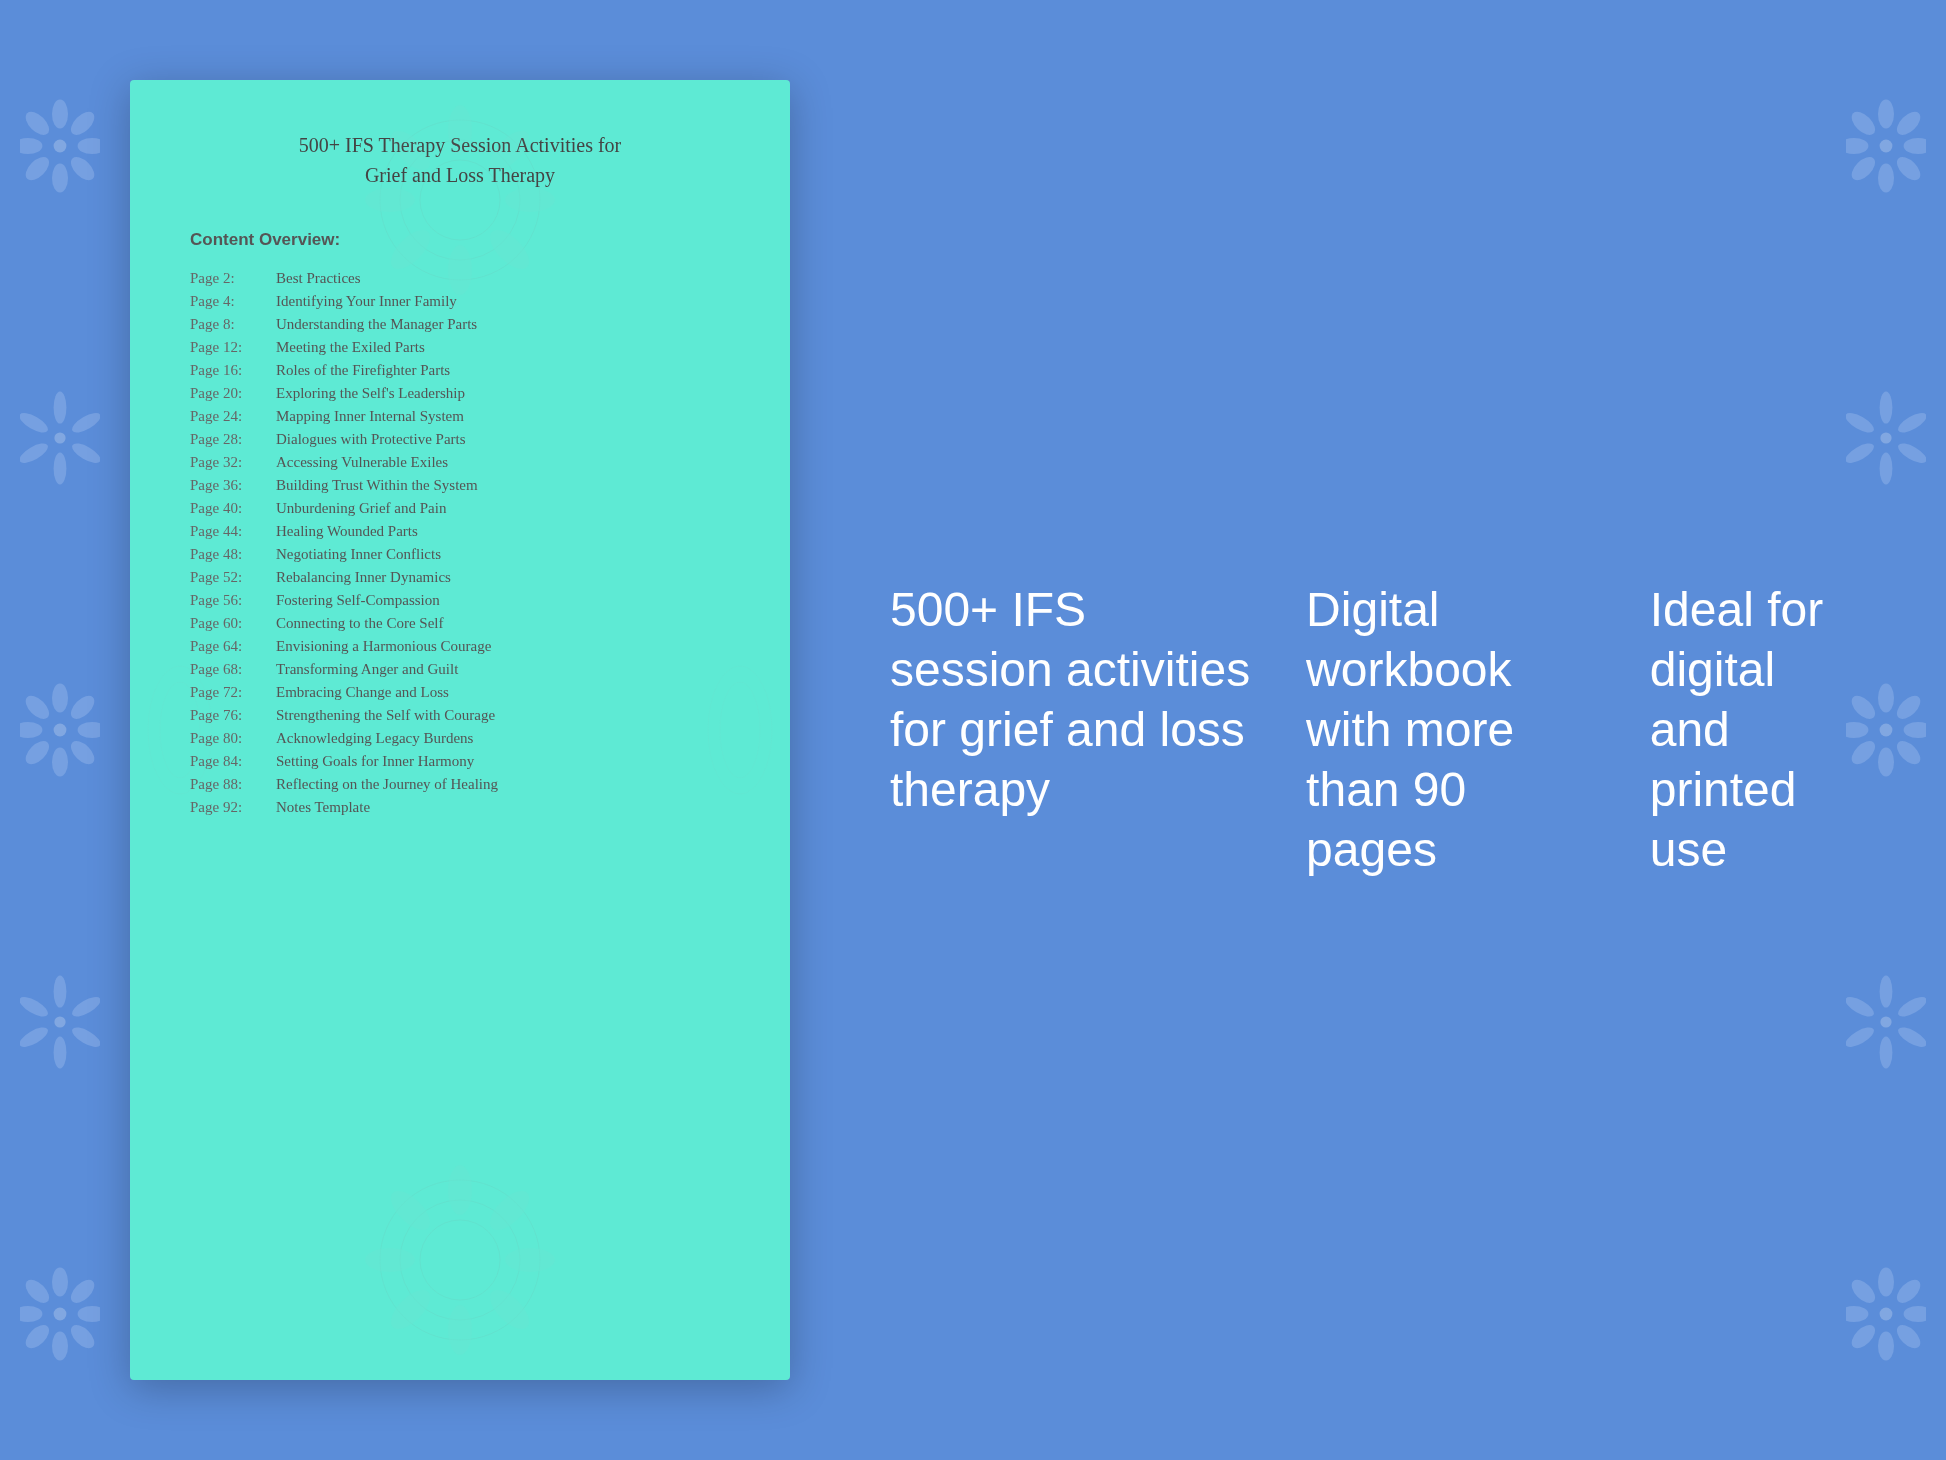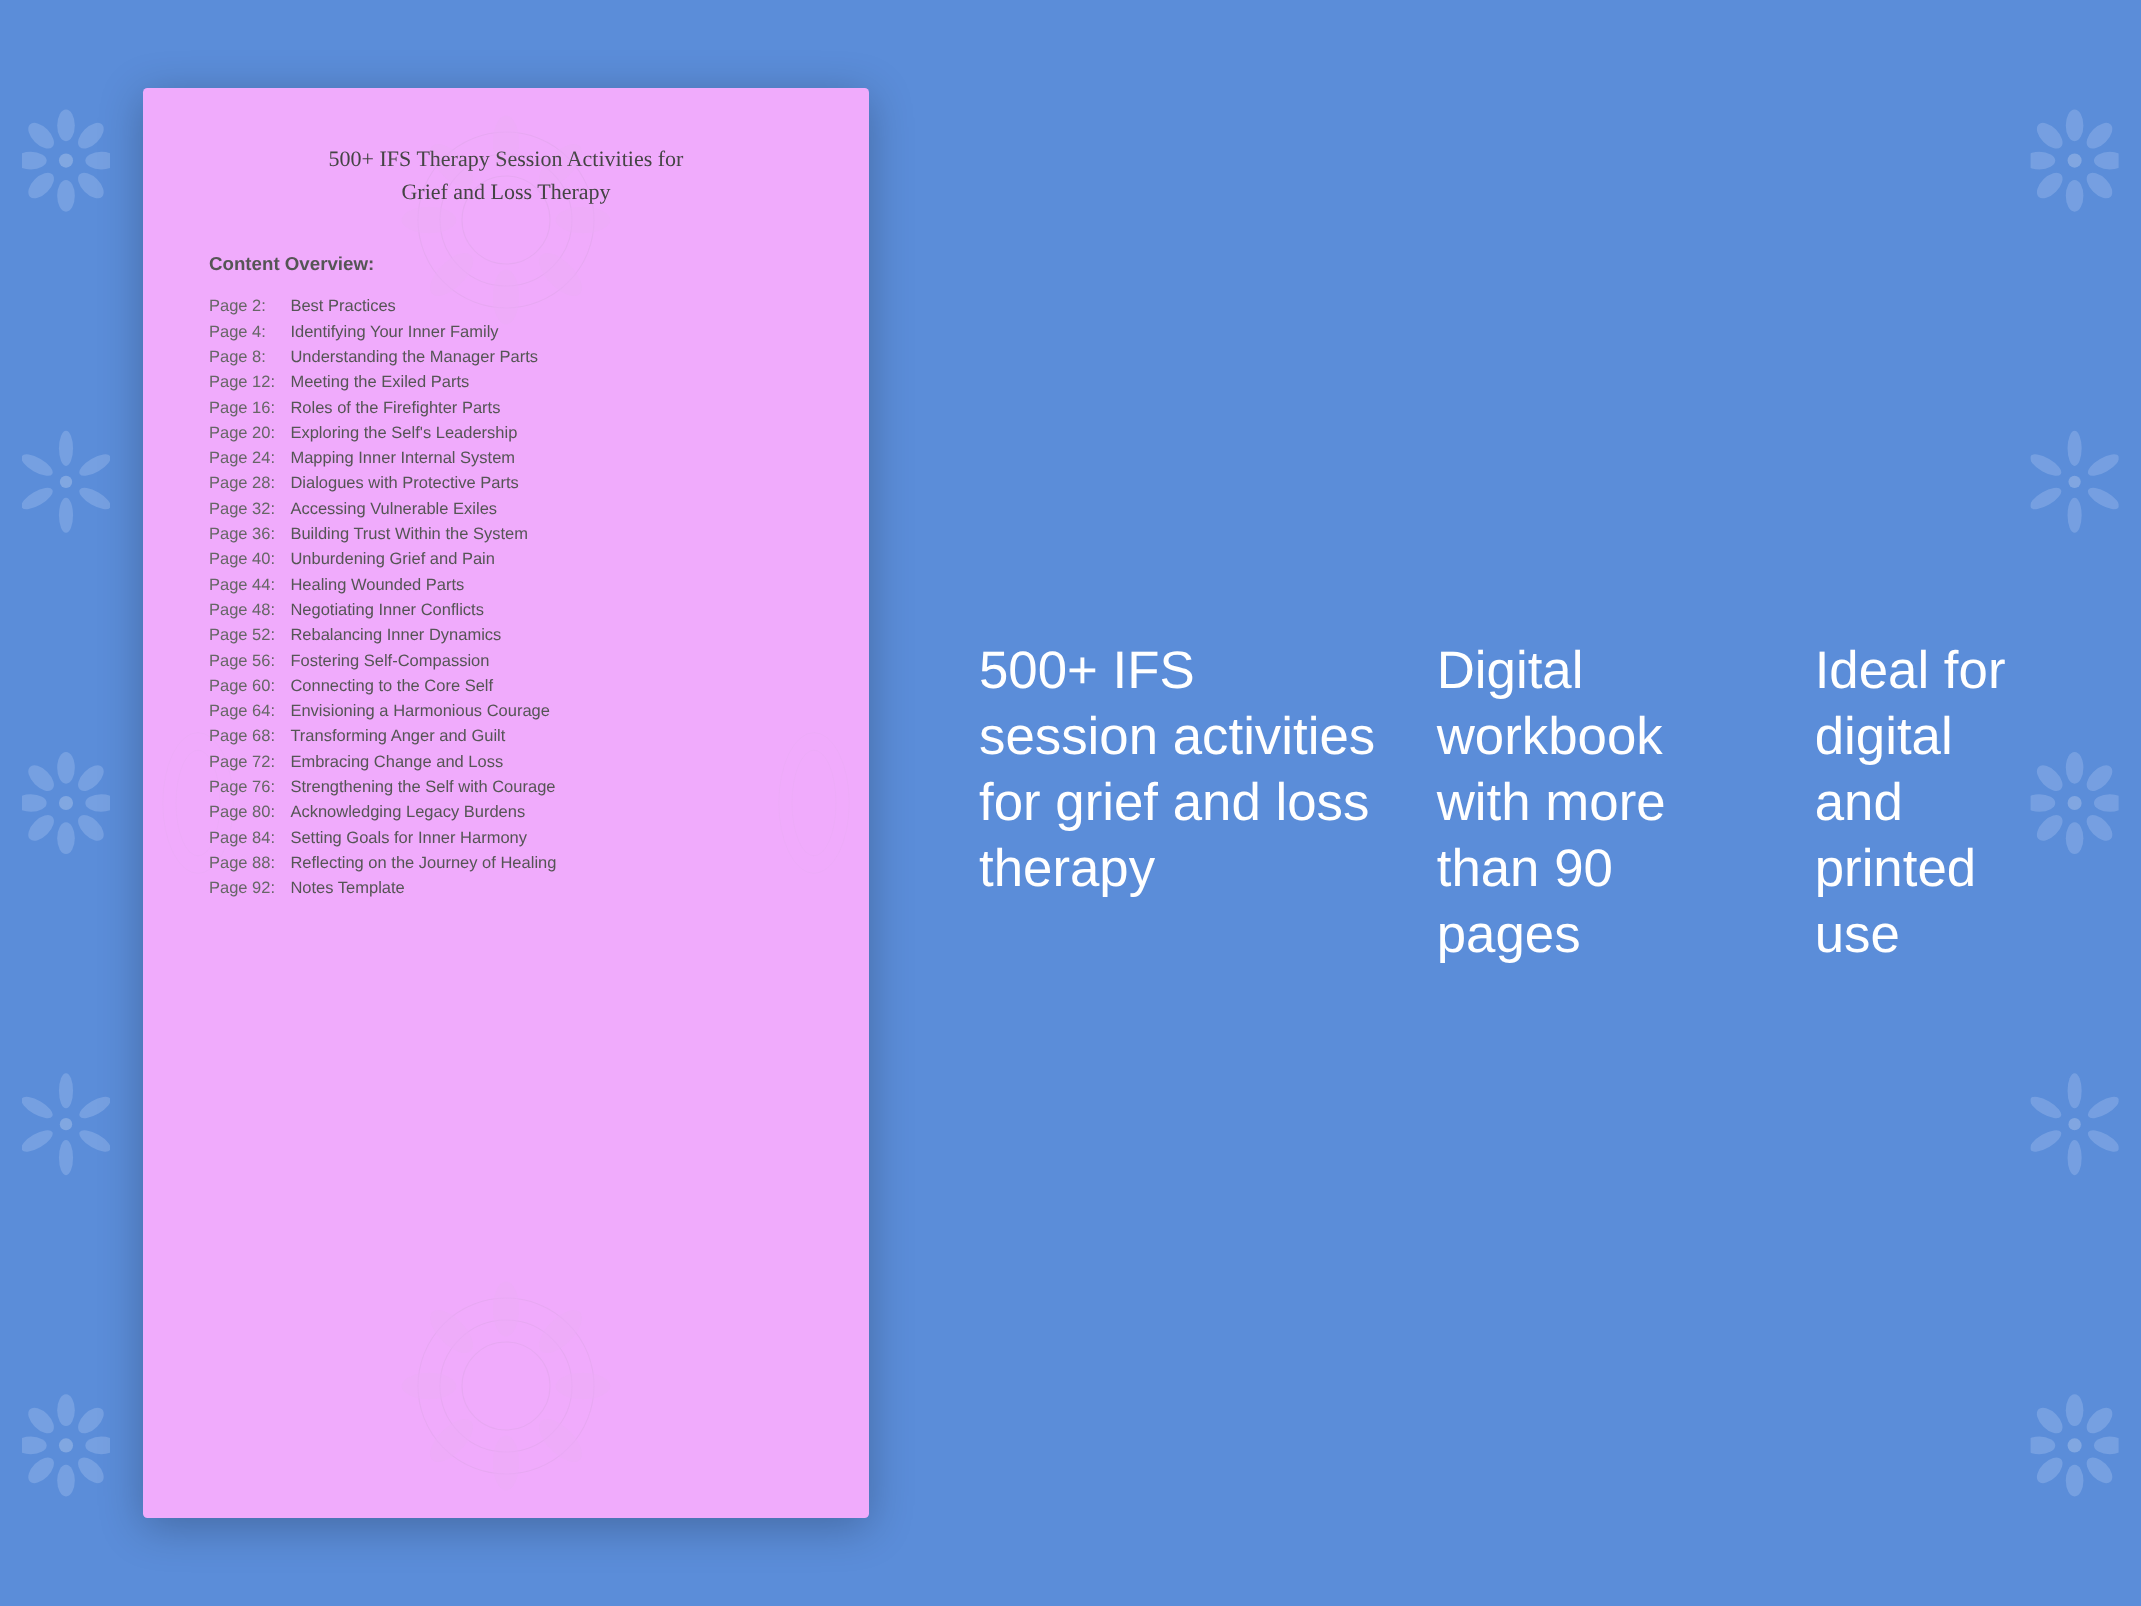--- a/index.html
+++ b/index.html
@@ -66,21 +66,21 @@
       height: 100%;
       padding: 60px 80px 60px 130px;
       gap: 80px;
     }
 
     
     .document-preview {
       flex: 0 0 auto;
       width: 660px;
       min-height: 1300px;
-      background: #f0abfc;
+      background: #5eead4;
       border-radius: 4px;
       box-shadow: 0 8px 40px rgba(0,0,0,0.25);
       padding: 50px 60px;
       display: flex;
       flex-direction: column;
       position: relative;
     }
 
     .doc-title {
       text-align: center;
@@ -103,23 +103,23 @@
     .toc-list {
       list-style: none;
       display: flex;
       flex-direction: column;
       gap: 6px;
     }
 
     .toc-item {
       font-size: 15px;
       color: #555;
-      font-family: Liberation Sans, sans-serif;
-      display: flex;
-      gap: 4px;
+      font-family: Liberation Serif, serif;
+      display: flex;
+      gap: 16px;
     }
 
     .page-num {
       min-width: 70px;
       color: #666;
     }
 
     .page-title-text {
       color: #555;
     }

